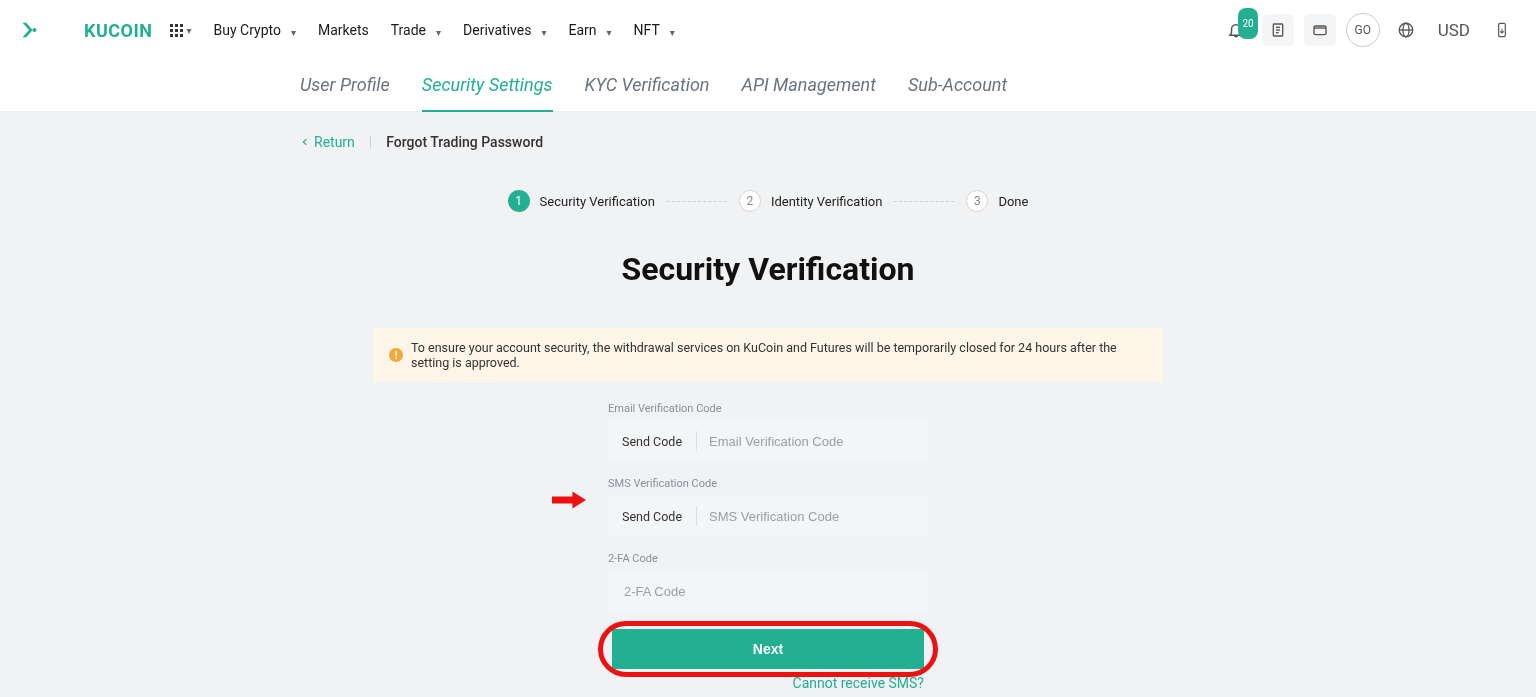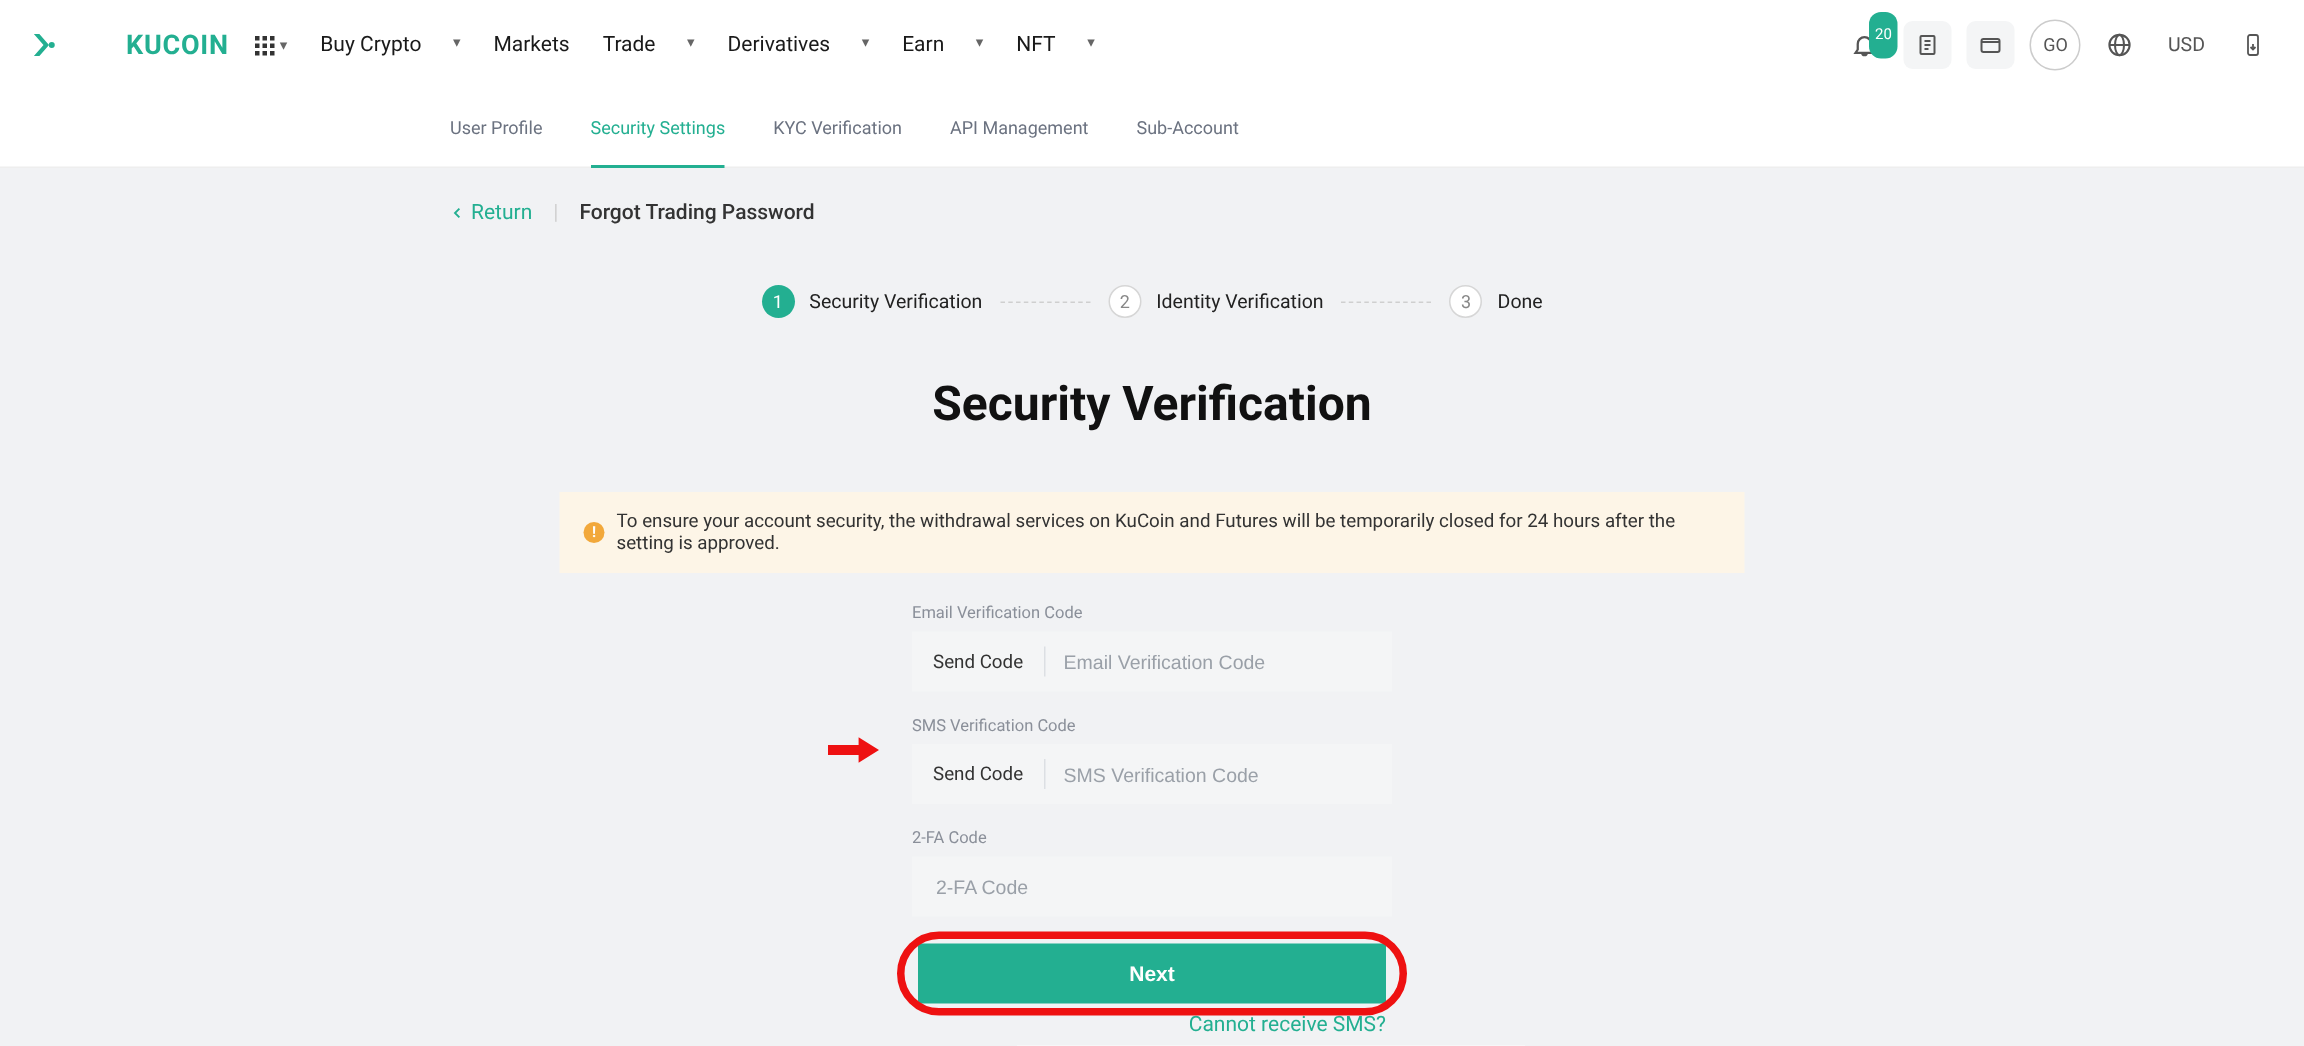--- a/index.html
+++ b/index.html
@@ -9,33 +9,33 @@
 .topnav { height: 60px; background: #fff; display: flex; align-items: center; padding: 0 18px; justify-content: space-between; }
 .topnav-left { display: flex; align-items: center; }
 .logo { display: flex; align-items: center; gap: 4px; margin-right: 18px; }
 .logo-icon { width: 22px; height: 22px; }
 .logo-text { font-weight: 700; font-size: 18px; color: #23af91; letter-spacing: 0.5px; margin-left: 40px; }
 .app-grid { display: flex; align-items: center; gap: 3px; margin-right: 22px; color: #555; cursor: pointer; }
 .grid-dots { display: grid; grid-template-columns: repeat(3,3px); gap: 2px; }
 .grid-dots span { width: 3px; height: 3px; background: #333; }
 .caret { font-size: 10px; color: #666; }
 .nav-items { display: flex; gap: 22px; }
-.nav-item { font-size: 14px; color: #1a1a1a; cursor: pointer; display: flex; align-items: flex-start; gap: 19px; }
+.nav-item { font-size: 14px; color: #1a1a1a; cursor: pointer; display: flex; align-items: flex-end; gap: 8px; }
 .nav-item .caret { margin-left: 2px; }
 .topnav-right { display: flex; align-items: center; gap: 10px; }
 .icon-btn { width: 32px; height: 32px; border-radius: 6px; background: #f4f5f6; display: flex; align-items: center; justify-content: center; cursor: pointer; color: #555; position: relative; }
 .icon-btn.plain { background: transparent; }
 .badge { position: absolute; top: -6px; right: -6px; background: #23af91; color: #fff; font-size: 10px; min-width: 16px; height: 31px; border-radius: 8px; display: flex; align-items: center; justify-content: center; padding: 0 4px; }
 .go-circle { width: 34px; height: 34px; border: 1px solid #ccc; border-radius: 50%; display: flex; align-items: center; justify-content: center; font-size: 12px; color: #555; cursor: pointer; }
-.currency-label { font-size: 13px; color: #555; padding: 0 6px; cursor: pointer; }
+.currency-label { font-size: 17px; color: #555; padding: 0 6px; cursor: pointer; }
 
 
 .subarea { background: #f1f2f4; min-height: 637px; }
 .tabbar { background: #fff; height: 52px; display: flex; align-items: center; padding-left: 300px; gap: 32px; border-bottom: 1px solid #eee; }
-.tab { font-size: 12px; color: #6b7280; cursor: pointer; height: 52px; display: flex; align-items: center; border-bottom: 2px solid transparent; }
+.tab { font-size: 18px; color: #6b7280; cursor: pointer; height: 52px; display: flex; align-items: center; border-bottom: 2px solid transparent; font-style: italic; }
 .tab.active { color: #23af91; border-bottom-color: #23af91; }
 
 
 .crumb-row { display: flex; align-items: center; padding: 22px 0 0 300px; gap: 14px; font-size: 14px; }
 .return-link { color: #23af91; display: flex; align-items: center; gap: 4px; cursor: pointer; }
 .crumb-sep { color: #d0d0d0; }
 .crumb-title { color: #333; font-weight: 500; }
 
 
 .stepper { display: flex; align-items: center; justify-content: center; gap: 12px; margin-top: 40px; }

